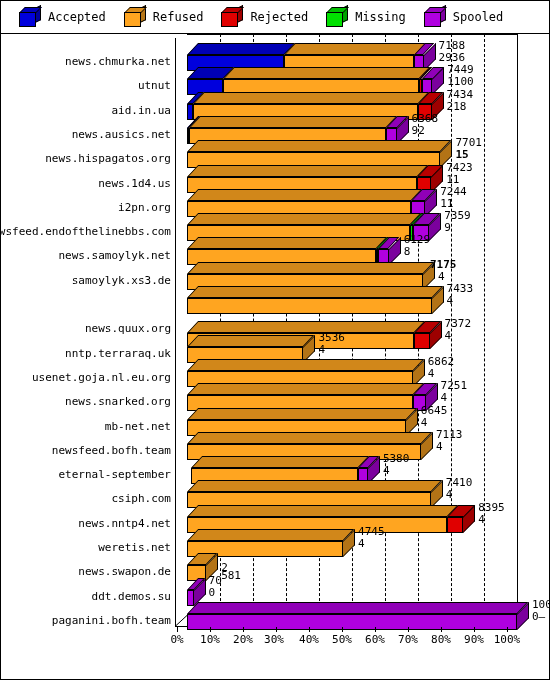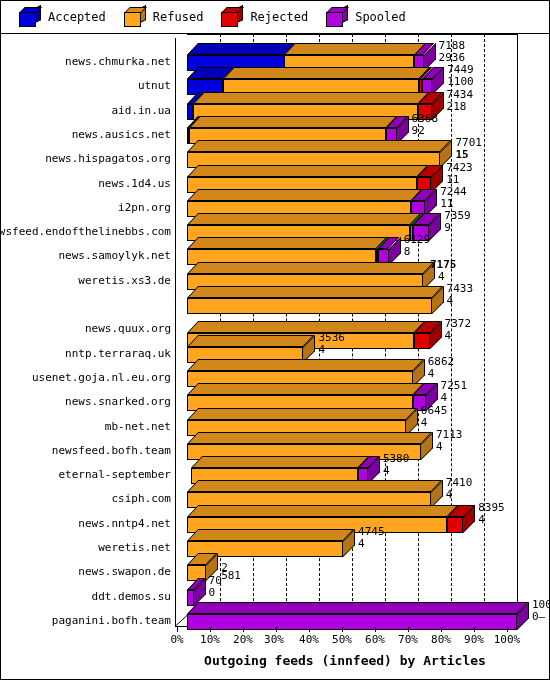--- a/index.html
+++ b/index.html
@@ -82,40 +82,48 @@
       <div class="legend-item">
         <div class="cube">
           <div class="side" style="background: rgb(161, 0, 0);"></div>
           <div class="topf" style="background: rgb(190, 0, 0);"></div>
           <div class="face" style="background: rgb(224, 0, 0);"></div>
         </div>
         <span class="legend-label">Rejected</span>
       </div>
       <div class="legend-item">
         <div class="cube">
+          <div class="side" style="background: rgb(0, 161, 0);"></div>
+          <div class="topf" style="background: rgb(0, 190, 0);"></div>
+          <div class="face" style="background: rgb(0, 224, 0);"></div>
+        </div>
+        <span class="legend-label">Missing</span>
+      </div>
+      <div class="legend-item">
+        <div class="cube">
           <div class="side" style="background: rgb(127, 0, 161);"></div>
           <div class="topf" style="background: rgb(150, 0, 190);"></div>
           <div class="face" style="background: rgb(176, 0, 224);"></div>
         </div>
         <span class="legend-label">Spooled</span>
       </div>
     </div>
 
   <div id="plot">
     <div id="yaxis">
         <div class="ylabel" style="top: 22px;">news.chmurka.net</div>
         <div class="ylabel" style="top: 46.3px;">utnut</div>
         <div class="ylabel" style="top: 70.6px;">aid.in.ua</div>
         <div class="ylabel" style="top: 94.9px;">news.ausics.net</div>
         <div class="ylabel" style="top: 119.2px;">news.hispagatos.org</div>
         <div class="ylabel" style="top: 143.5px;">news.1d4.us</div>
         <div class="ylabel" style="top: 167.8px;">i2pn.org</div>
         <div class="ylabel" style="top: 192.1px;">newsfeed.endofthelinebbs.com</div>
         <div class="ylabel" style="top: 216.4px;">news.samoylyk.net</div>
-        <div class="ylabel" style="top: 240.7px;">weretis.xs3.de</div>
+        <div class="ylabel" style="top: 240.7px;">samoylyk.xs3.de</div>
         <div class="ylabel" style="top: 289.3px;">news.quux.org</div>
         <div class="ylabel" style="top: 313.6px;">nntp.terraraq.uk</div>
         <div class="ylabel" style="top: 337.9px;">usenet.goja.nl.eu.org</div>
         <div class="ylabel" style="top: 362.2px;">news.snarked.org</div>
         <div class="ylabel" style="top: 386.5px;">mb-net.net</div>
         <div class="ylabel" style="top: 410.8px;">newsfeed.bofh.team</div>
         <div class="ylabel" style="top: 435.1px;">eternal-september</div>
         <div class="ylabel" style="top: 459.4px;">csiph.com</div>
         <div class="ylabel" style="top: 483.7px;">news.nntp4.net</div>
         <div class="ylabel" style="top: 508px;">weretis.net</div>
@@ -367,15 +375,14 @@
         <div class="xtlabel" style="left: 374px;">60%</div>
         <div class="tick" style="left: 407px;"></div>
         <div class="xtlabel" style="left: 407px;">70%</div>
         <div class="tick" style="left: 440px;"></div>
         <div class="xtlabel" style="left: 440px;">80%</div>
         <div class="tick" style="left: 473px;"></div>
         <div class="xtlabel" style="left: 473px;">90%</div>
         <div class="tick" style="left: 506px;"></div>
         <div class="xtlabel" style="left: 506px;">100%</div>
       </div>
-    <div id="title">Outgoing feeds (innfeed) by Articles</div>
   </div>
 </div>
 
 </body></html>

